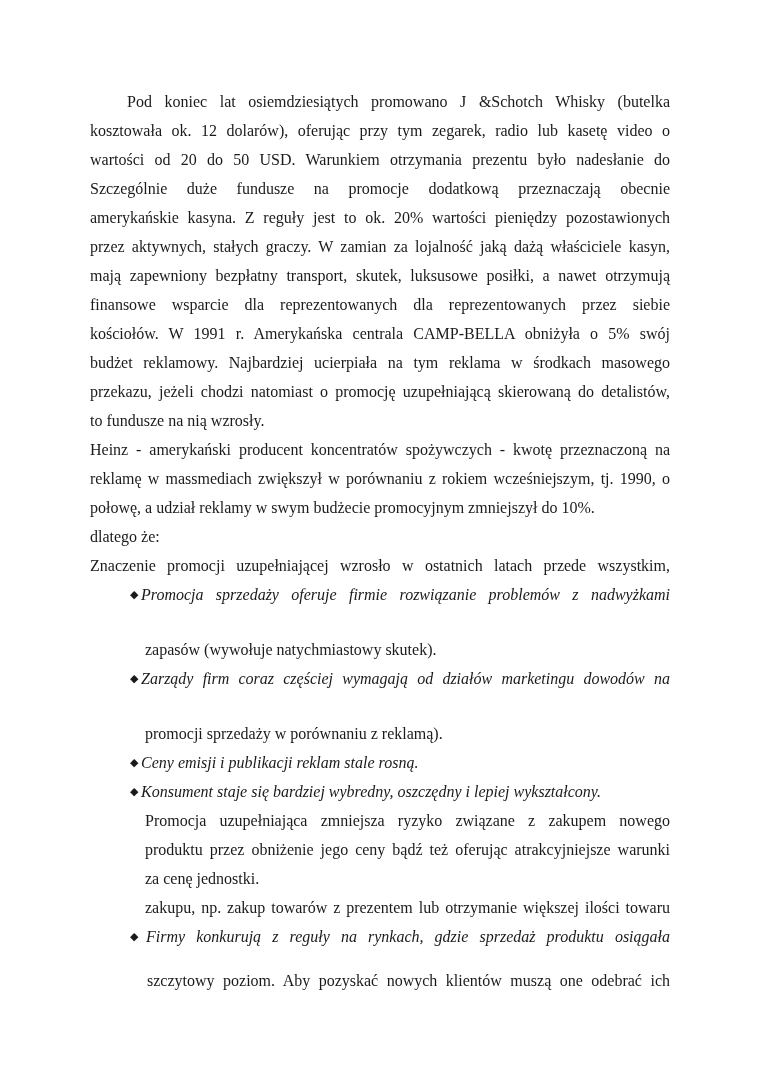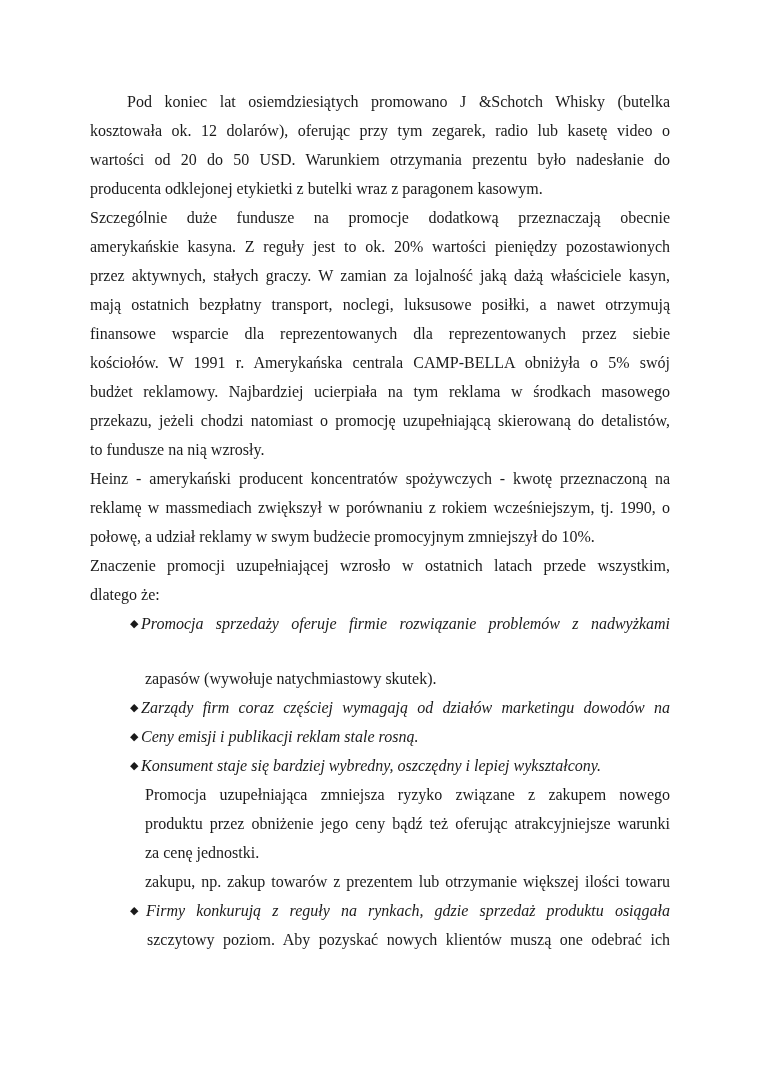--- a/index.html
+++ b/index.html
@@ -38,71 +38,71 @@
       position: absolute;
       left: 40px;
       top: 0;
       font-size: 11px;
       line-height: 29px;
     }
     .bullet-line .btext { display: block; padding-left: 11px; font-style: italic; }
     .bullet-cont { padding-left: 55px; margin-top: 26px; }
     .sub-para { padding-left: 55px; }
     .last-bullet .btext { padding-left: 16px; }
-    .last-cont { padding-left: 57px; }
+    .last-cont { padding-left: 57px; margin-top: 15px; }
   </style>
 </head>
 <body>
 
 <div class="page">
 
   <div>
     <div class="line j first-indent">Pod koniec lat osiemdziesiątych  promowano J &amp;Schotch Whisky  (butelka</div>
     <div class="line j">kosztowała ok. 12 dolarów), oferując przy tym zegarek, radio lub kasetę video o</div>
     <div class="line j">wartości od 20 do 50 USD. Warunkiem otrzymania prezentu było nadesłanie do</div>
-    <div class="line">producenta odklejonej etykietki z butelki wraz z paragonem kasowym.</div>
   </div>
 
   <div>
     <div class="line j">Szczególnie duże fundusze na promocje dodatkową przeznaczają obecnie</div>
     <div class="line j">amerykańskie kasyna. Z reguły jest to ok. 20% wartości pieniędzy pozostawionych</div>
     <div class="line j">przez aktywnych, stałych graczy. W zamian za lojalność jaką dażą właściciele kasyn,</div>
-    <div class="line j">mają ostatnich bezpłatny transport, noclegi, luksusowe posiłki, a nawet otrzymują</div>
+    <div class="line j">mają zapewniony bezpłatny transport, skutek, luksusowe posiłki, a nawet otrzymują</div>
     <div class="line j">finansowe wsparcie dla reprezentowanych dla reprezentowanych przez siebie</div>
     <div class="line j">kościołów. W 1991 r. Amerykańska centrala CAMP-BELLA obniżyła o 5% swój</div>
     <div class="line j">budżet reklamowy. Najbardziej ucierpiała na tym reklama w środkach masowego</div>
     <div class="line j">przekazu, jeżeli chodzi natomiast o promocję uzupełniającą skierowaną do detalistów,</div>
     <div class="line">to fundusze na nią wzrosły.</div>
   </div>
 
   <div>
     <div class="line j">Heinz  - amerykański producent koncentratów spożywczych - kwotę przeznaczoną na</div>
     <div class="line j">reklamę w massmediach zwiększył w porównaniu z rokiem wcześniejszym, tj. 1990, o</div>
     <div class="line">połowę, a udział reklamy w swym budżecie promocyjnym zmniejszył do 10%.</div>
   </div>
 
   <div>
+    <div class="line">dlatego że:</div>
     <div class="line j">Znaczenie promocji uzupełniającej wzrosło w ostatnich latach przede wszystkim,</div>
-    <div class="line">dlatego że:</div>
   </div>
 
   <div>
     <div>
       <div class="line bullet-line">
         <span class="diamond">◆</span>
         <span class="btext j" style="padding-left:11px">Promocja sprzedaży oferuje firmie  rozwiązanie problemów z nadwyżkami</span>
       </div>
       <div class="line bullet-cont">zapasów (wywołuje natychmiastowy skutek).</div>
     </div>
 
     <div>
       <div class="line bullet-line">
         <span class="diamond">◆</span>
         <span class="btext j">Zarządy firm coraz częściej wymagają od działów marketingu dowodów na</span>
       </div>
+      <div class="line bullet-cont">promocji sprzedaży w porównaniu z reklamą).</div>
     </div>
 
     <div>
       <div class="line bullet-line">
         <span class="diamond">◆</span>
         <span class="btext">Ceny emisji i publikacji reklam stale rosną.</span>
       </div>
     </div>
 
     <div>

